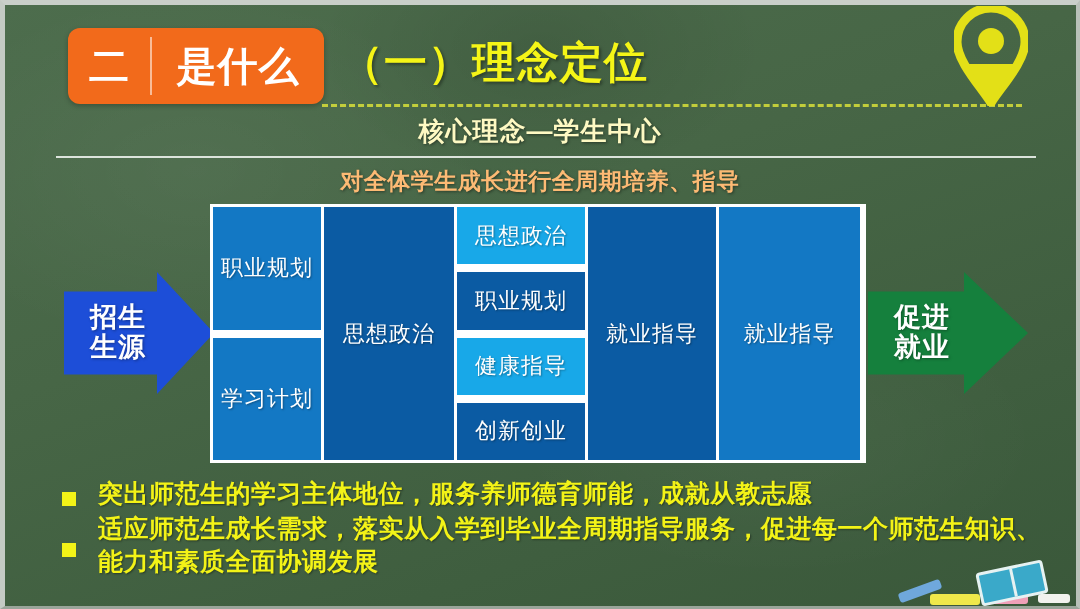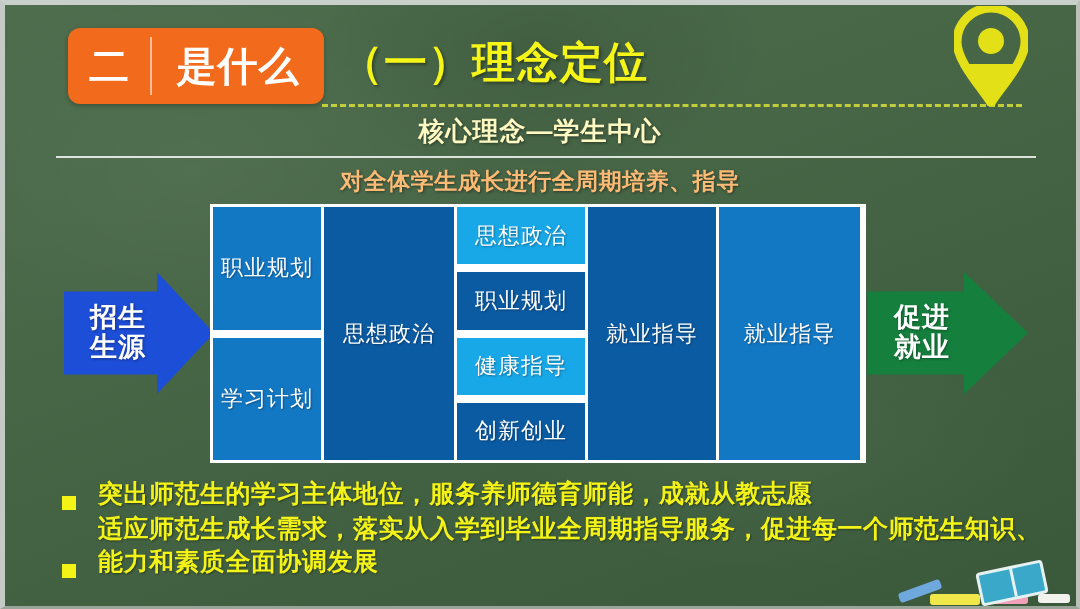--- a/index.html
+++ b/index.html
@@ -214,21 +214,21 @@
 
   
   .bullets {
     position: absolute;
     left: 62px;
     top: 477px;
     right: 30px;
   }
   .bullet-row {
     display: flex;
-    align-items: flex-end;
+    align-items: center;
     margin-bottom: 2px;
   }
   .bullet-mark {
     width: 14px;
     height: 14px;
     background: #f3f317;
     margin-top: 10px;
     margin-right: 22px;
     flex: 0 0 auto;
   }

